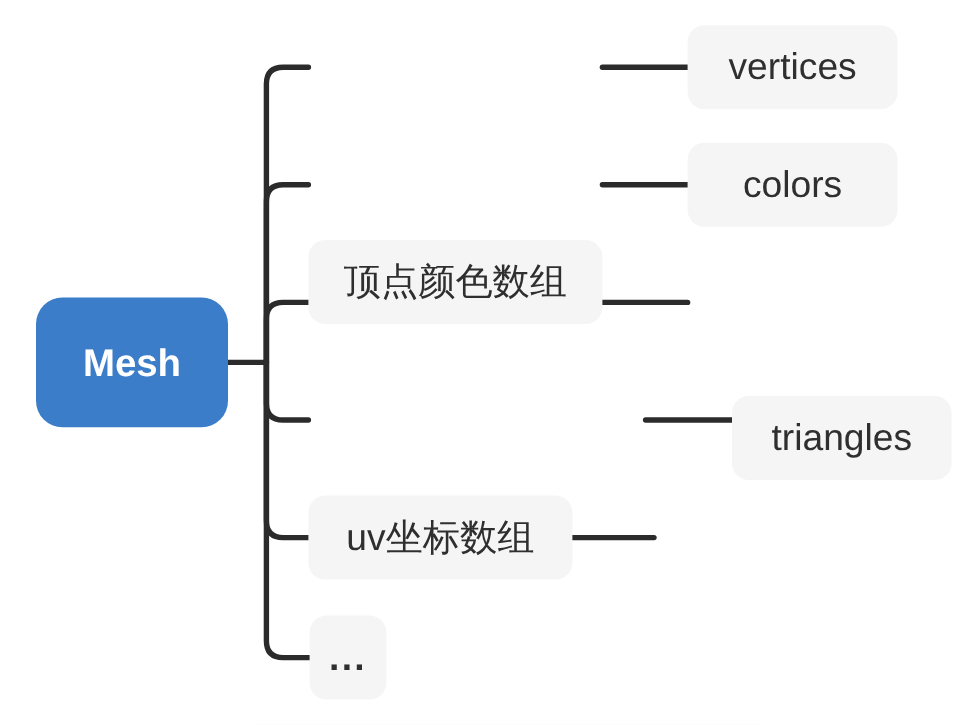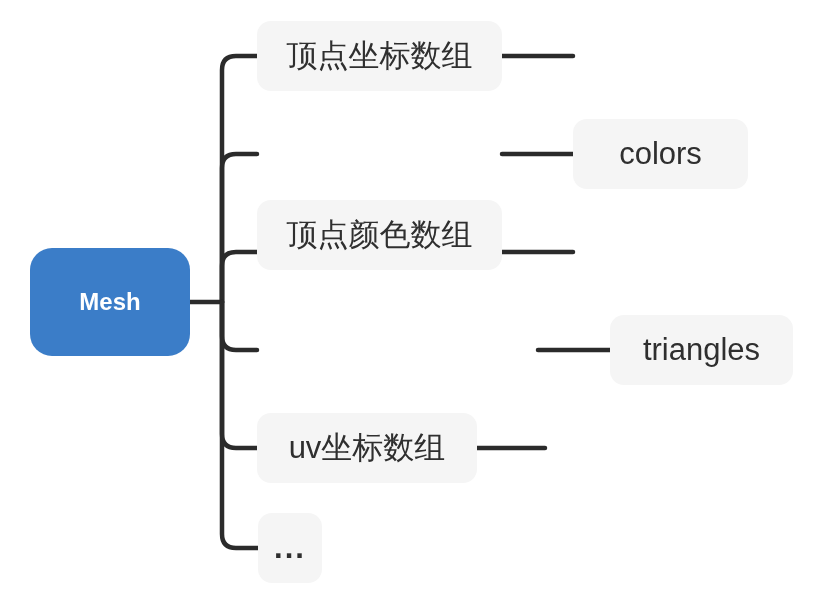--- a/index.html
+++ b/index.html
@@ -36,42 +36,42 @@
     justify-content:center;
     box-sizing:border-box;
     cursor:default;
     white-space:nowrap;
   }
   .node.root{
     left:30px;top:248px;width:160px;height:108px;
     background:var(--root-bg);
     color:var(--root-text);
     border-radius:22px;
-    font-size:24px;
+    font-size:32px;
     font-weight:bold;
   }
   .node.leaf{
     height:70px;
     background:var(--node-bg);
     color:var(--node-text);
     border-radius:14px;
     font-size:31px;
   }
   
   .n-zh0{left:257px;top:21px;width:245px;}
   .n-zh1{left:257px;top:119px;width:245px;}
   .n-zh2{left:257px;top:200px;width:245px;}
   .n-zh3{left:257px;top:315px;width:281px;}
   .n-zh4{left:257px;top:413px;width:220px;}
   .n-zh5{left:258px;top:513px;width:64px;height:72px;border-radius:18px;font-weight:bold;letter-spacing:2px;}
   
   .n-en0{left:573px;top:21px;width:175px;}
   .n-en1{left:573px;top:119px;width:175px;}
   .n-en2{left:573px;top:217px;width:149px;}
-  .n-en3{left:610px;top:315px;width:183px;}
+  .n-en3{left:610px;top:330px;width:183px;}
   .n-en4{left:545px;top:413px;width:82px;}
 </style>
 </head>
 <body>
 
 <div class="canvas">
 
   <svg class="links" width="815" height="604" viewBox="0 0 815 604">
 
     <path d="M 190 302 H 222"></path>
@@ -85,21 +85,21 @@
 
     <path d="M 502 56 H 573"></path>
     <path d="M 502 154 H 573"></path>
     <path d="M 502 252 H 573"></path>
     <path d="M 538 350 H 610"></path>
     <path d="M 477 448 H 545"></path>
   </svg>
 
   <div class="node root">Mesh</div>
 
-  <div class="node leaf n-zh0">顶点坐标数组</div>
+  <div class="node leaf n-en0">vertices</div>
 
   <div class="node leaf n-en1">colors</div>
 
   <div class="node leaf n-zh2">顶点颜色数组</div>
 
   <div class="node leaf n-en3">triangles</div>
 
   <div class="node leaf n-zh4">uv坐标数组</div>
 
   <div class="node leaf n-zh5">...</div>

